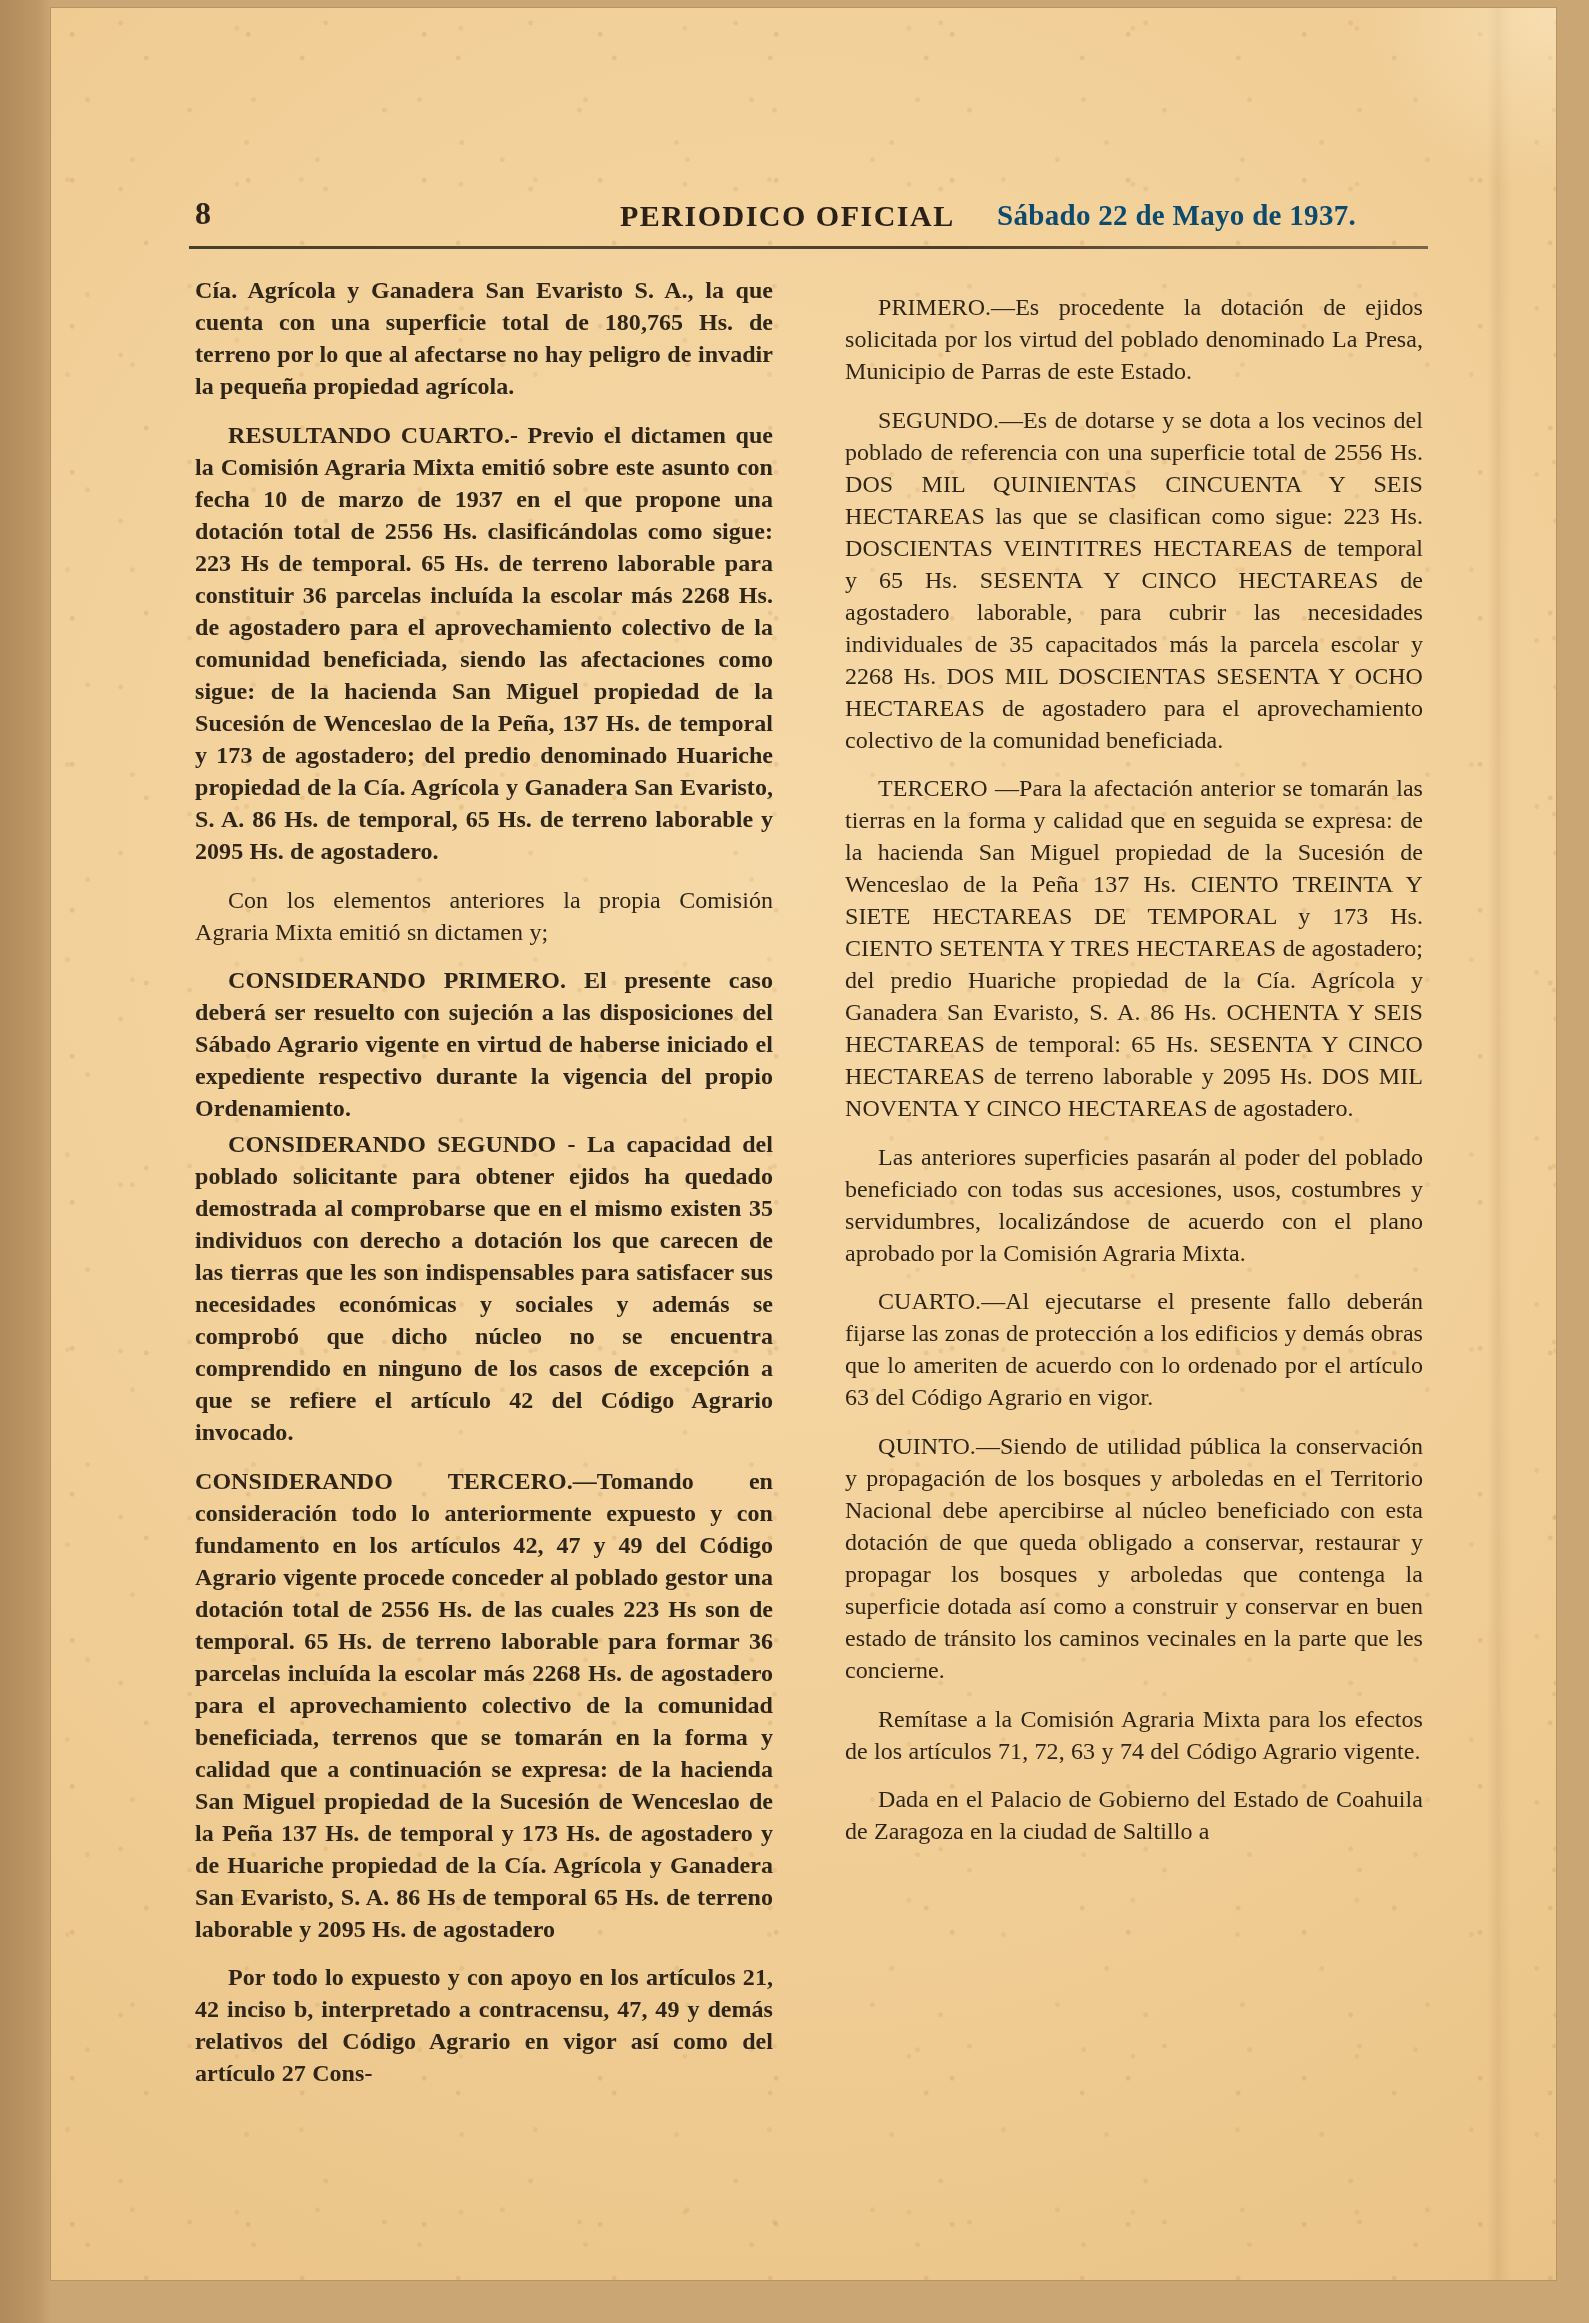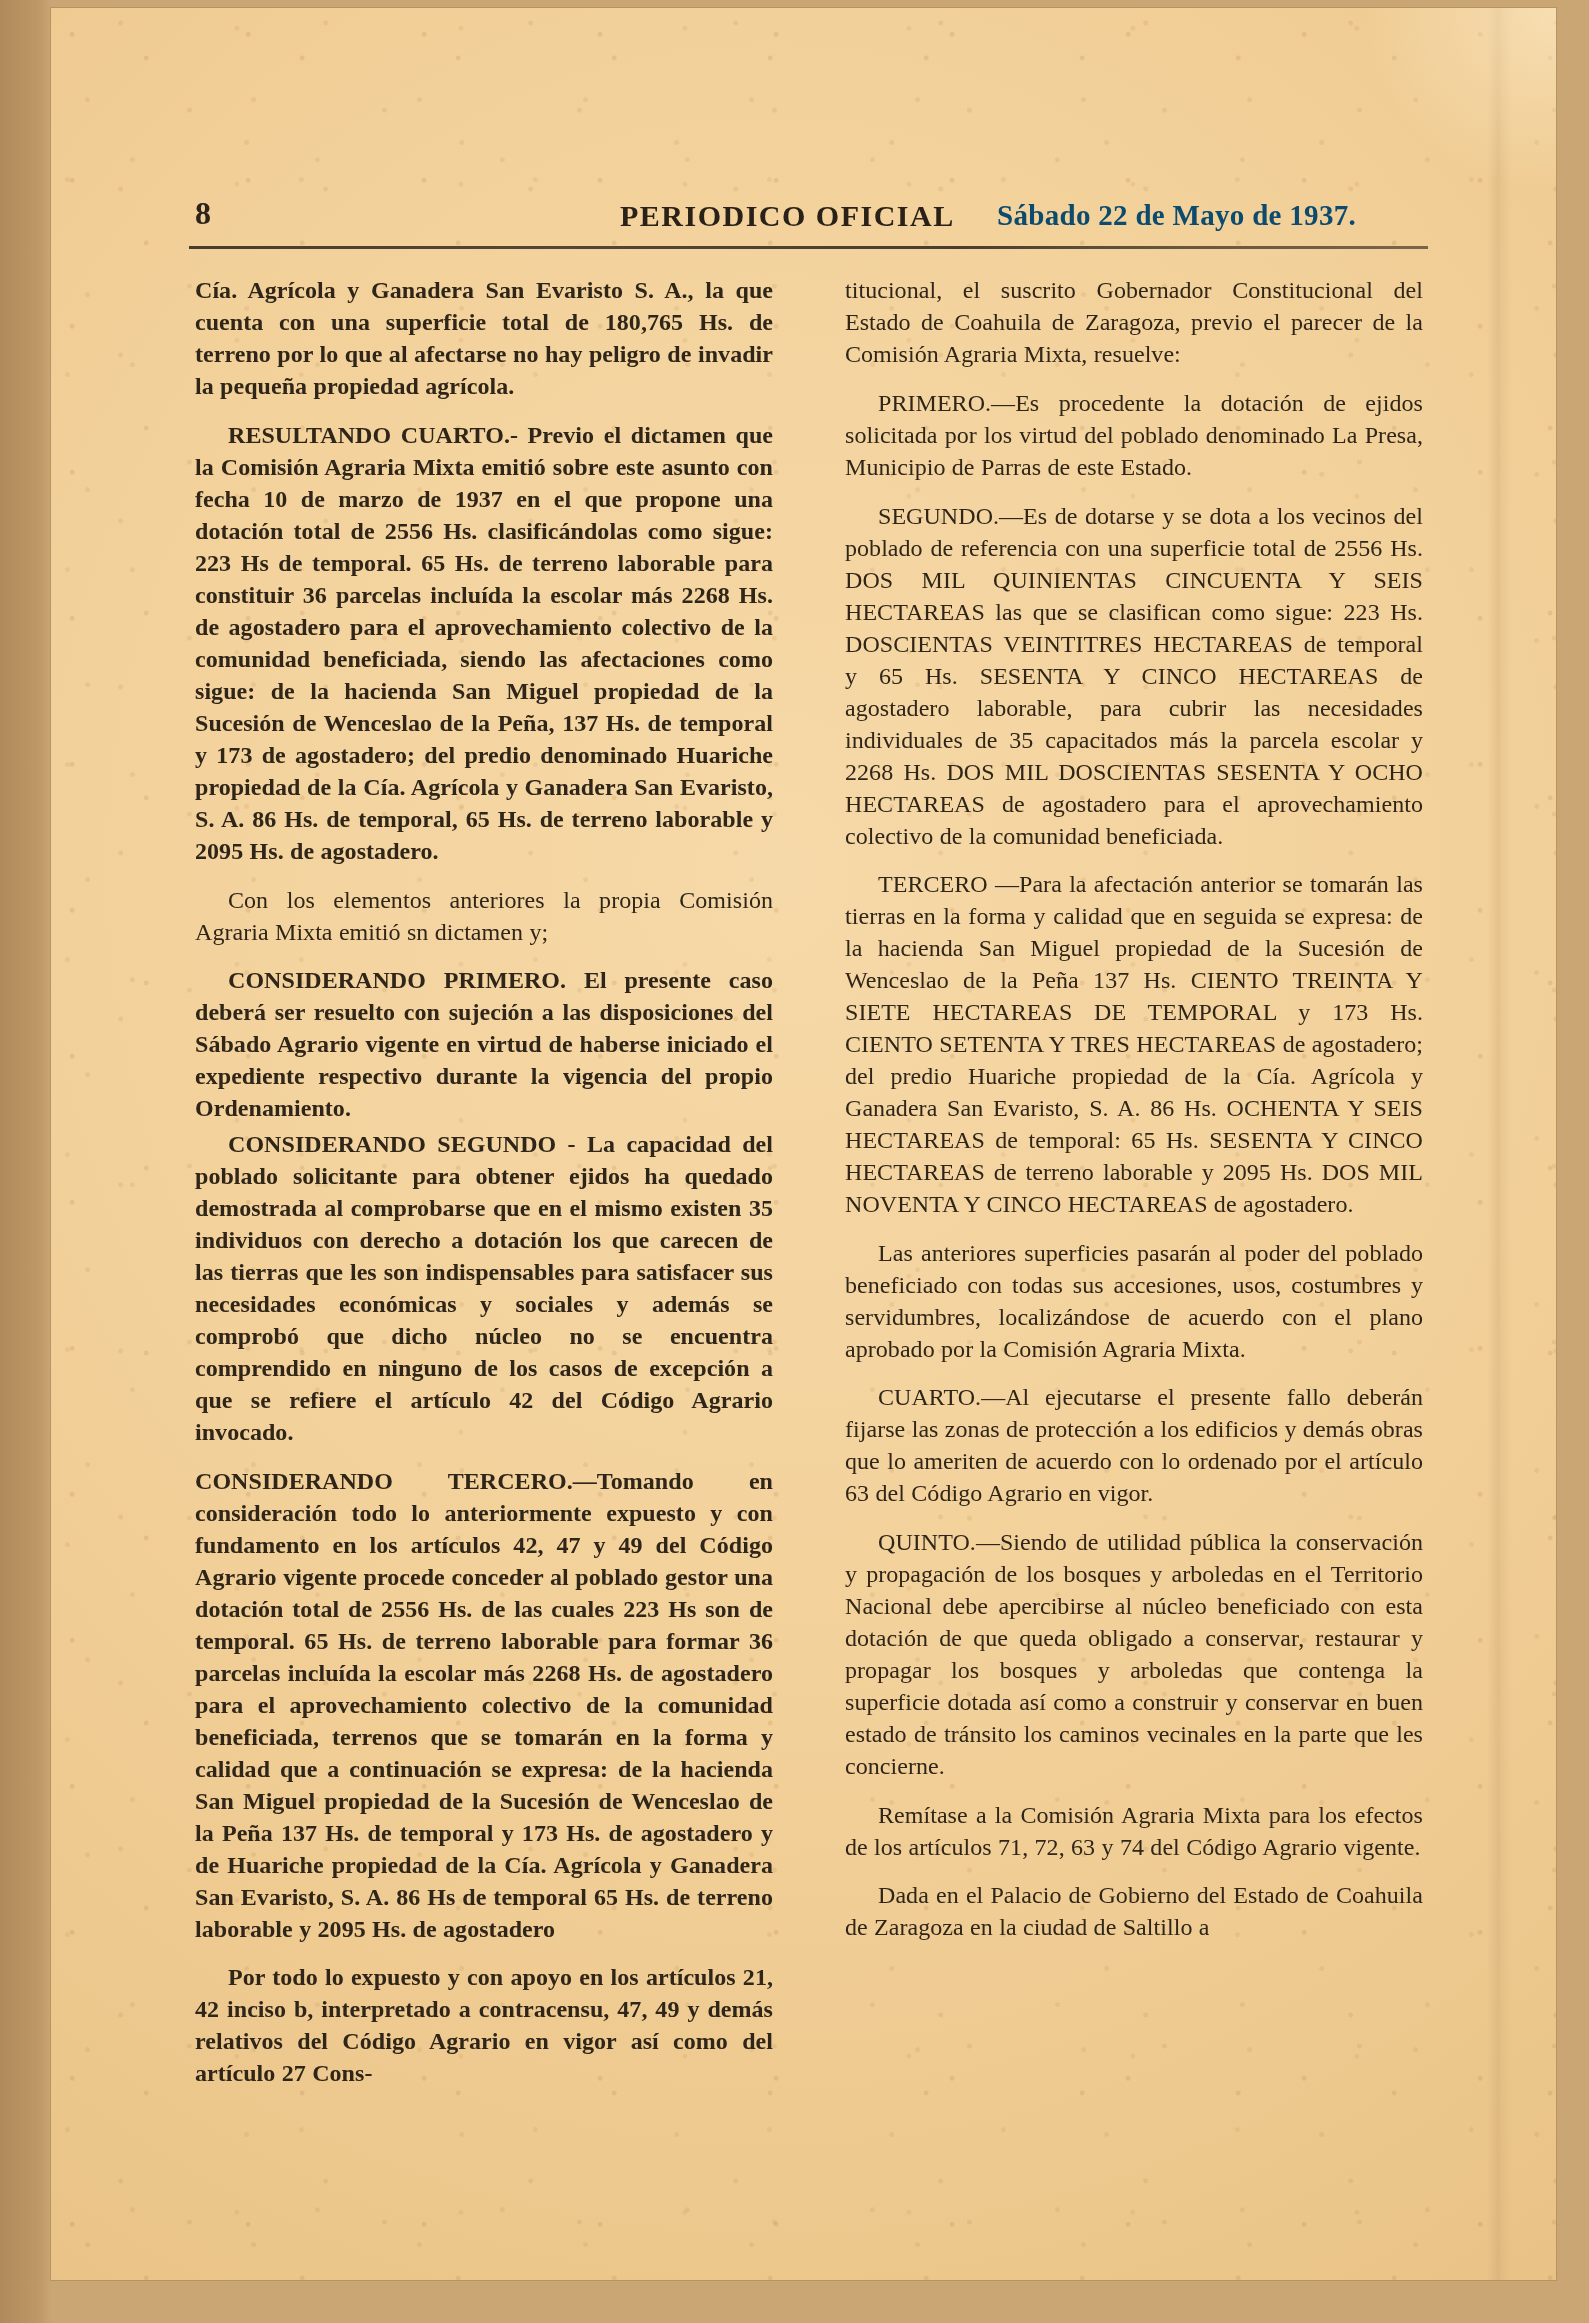--- a/index.html
+++ b/index.html
@@ -187,21 +187,20 @@
         <p class="para noindent ink-heavy">Cía. Agrícola y Ganadera San Evaristo S. A., la que cuenta con una superficie total de 180,765 Hs. de terreno por lo que al afectarse no hay peligro de invadir la pequeña propiedad agrícola.</p>
         <p class="para gap hd ink-heavy">RESULTANDO CUARTO.- Previo el dictamen que la Comisión Agraria Mixta emitió sobre este asunto con fecha 10 de marzo de 1937 en el que propone una dotación total de 2556 Hs. clasificándolas como sigue: 223 Hs de temporal. 65 Hs. de terreno laborable para constituir 36 parcelas incluída la escolar más 2268 Hs. de agostadero para el aprovechamiento colectivo de la comunidad beneficiada, siendo las afectaciones como sigue: de la hacienda San Miguel propiedad de la Sucesión de Wenceslao de la Peña, 137 Hs. de temporal y 173 de agostadero; del predio denominado Huariche propiedad de la Cía. Agrícola y Ganadera San Evaristo, S. A. 86 Hs. de temporal, 65 Hs. de terreno laborable y 2095 Hs. de agostadero.</p>
         <p class="para gap ink-mid">Con los elementos anteriores la propia Comisión Agraria Mixta emitió sn dictamen y;</p>
         <p class="para gap hd ink-heavy">CONSIDERANDO PRIMERO. El presente caso deberá ser resuelto con sujeción a las disposiciones del Sábado Agrario vigente en virtud de haberse iniciado el expediente respectivo durante la vigencia del propio Ordenamiento.</p>
         <p class="para hd ink-heavy">CONSIDERANDO SEGUNDO - La capacidad del poblado solicitante para obtener ejidos ha quedado demostrada al comprobarse que en el mismo existen 35 individuos con derecho a dotación los que carecen de las tierras que les son indispensables para satisfacer sus necesidades económicas y sociales y además se comprobó que dicho núcleo no se encuentra comprendido en ninguno de los casos de excepción a que se refiere el artículo 42 del Código Agrario invocado.</p>
         <p class="para gap noindent hd ink-heavy">CONSIDERANDO TERCERO.—Tomando en consideración todo lo anteriormente expuesto y con fundamento en los artículos 42, 47 y 49 del Código Agrario vigente procede conceder al poblado gestor una dotación total de 2556 Hs. de las cuales 223 Hs son de temporal. 65 Hs. de terreno laborable para formar 36 parcelas incluída la escolar más 2268 Hs. de agostadero para el aprovechamiento colectivo de la comunidad beneficiada, terrenos que se tomarán en la forma y calidad que a continuación se expresa: de la hacienda San Miguel propiedad de la Sucesión de Wenceslao de la Peña 137 Hs. de temporal y 173 Hs. de agostadero y de Huariche propiedad de la Cía. Agrícola y Ganadera San Evaristo, S. A. 86 Hs de temporal 65 Hs. de terreno laborable y 2095 Hs. de agostadero</p>
         <p class="para gap ink-heavy">Por todo lo expuesto y con apoyo en los artículos 21, 42 inciso b, interpretado a contracensu, 47, 49 y demás relativos del Código Agrario en vigor así como del artículo 27 Cons-</p>
       </div>
 
       <div class="col">
-        <p class="para noindent ink-mid">titucional, el suscrito Gobernador Constitucional del Estado de Coahuila de Zaragoza, previo el parecer de la Comisión Agraria Mixta, resuelve:</p>
         <p class="para gap ink-mid">PRIMERO.—Es procedente la dotación de ejidos solicitada por los virtud del poblado denominado La Presa, Municipio de Parras de este Estado.</p>
         <p class="para gap ink-mid">SEGUNDO.—Es de dotarse y se dota a los vecinos del poblado de referencia con una superficie total de 2556 Hs. DOS MIL QUINIENTAS CINCUENTA Y SEIS HECTAREAS las que se clasifican como sigue: 223 Hs. DOSCIENTAS VEINTITRES HECTAREAS de temporal y 65 Hs. SESENTA Y CINCO HECTAREAS de agostadero laborable, para cubrir las necesidades individuales de 35 capacitados más la parcela escolar y 2268 Hs. DOS MIL DOSCIENTAS SESENTA Y OCHO HECTAREAS de agostadero para el aprovechamiento colectivo de la comunidad beneficiada.</p>
         <p class="para gap ink-mid">TERCERO —Para la afectación anterior se tomarán las tierras en la forma y calidad que en seguida se expresa: de la hacienda San Miguel propiedad de la Sucesión de Wenceslao de la Peña 137 Hs. CIENTO TREINTA Y SIETE HECTAREAS DE TEMPORAL y 173 Hs. CIENTO SETENTA Y TRES HECTAREAS de agostadero; del predio Huariche propiedad de la Cía. Agrícola y Ganadera San Evaristo, S. A. 86 Hs. OCHENTA Y SEIS HECTAREAS de temporal: 65 Hs. SESENTA Y CINCO HECTAREAS de terreno laborable y 2095 Hs. DOS MIL NOVENTA Y CINCO HECTAREAS de agostadero.</p>
         <p class="para gap ink-light">Las anteriores superficies pasarán al poder del poblado beneficiado con todas sus accesiones, usos, costumbres y servidumbres, localizándose de acuerdo con el plano aprobado por la Comisión Agraria Mixta.</p>
         <p class="para gap ink-mid">CUARTO.—Al ejecutarse el presente fallo deberán fijarse las zonas de protección a los edificios y demás obras que lo ameriten de acuerdo con lo ordenado por el artículo 63 del Código Agrario en vigor.</p>
         <p class="para gap ink-mid">QUINTO.—Siendo de utilidad pública la conservación y propagación de los bosques y arboledas en el Territorio Nacional debe apercibirse al núcleo beneficiado con esta dotación de que queda obligado a conservar, restaurar y propagar los bosques y arboledas que contenga la superficie dotada así como a construir y conservar en buen estado de tránsito los caminos vecinales en la parte que les concierne.</p>
         <p class="para gap ink-mid">Remítase a la Comisión Agraria Mixta para los efectos de los artículos 71, 72, 63 y 74 del Código Agrario vigente.</p>
         <p class="para gap ink-mid">Dada en el Palacio de Gobierno del Estado de Coahuila de Zaragoza en la ciudad de Saltillo a</p>
       </div>
 

